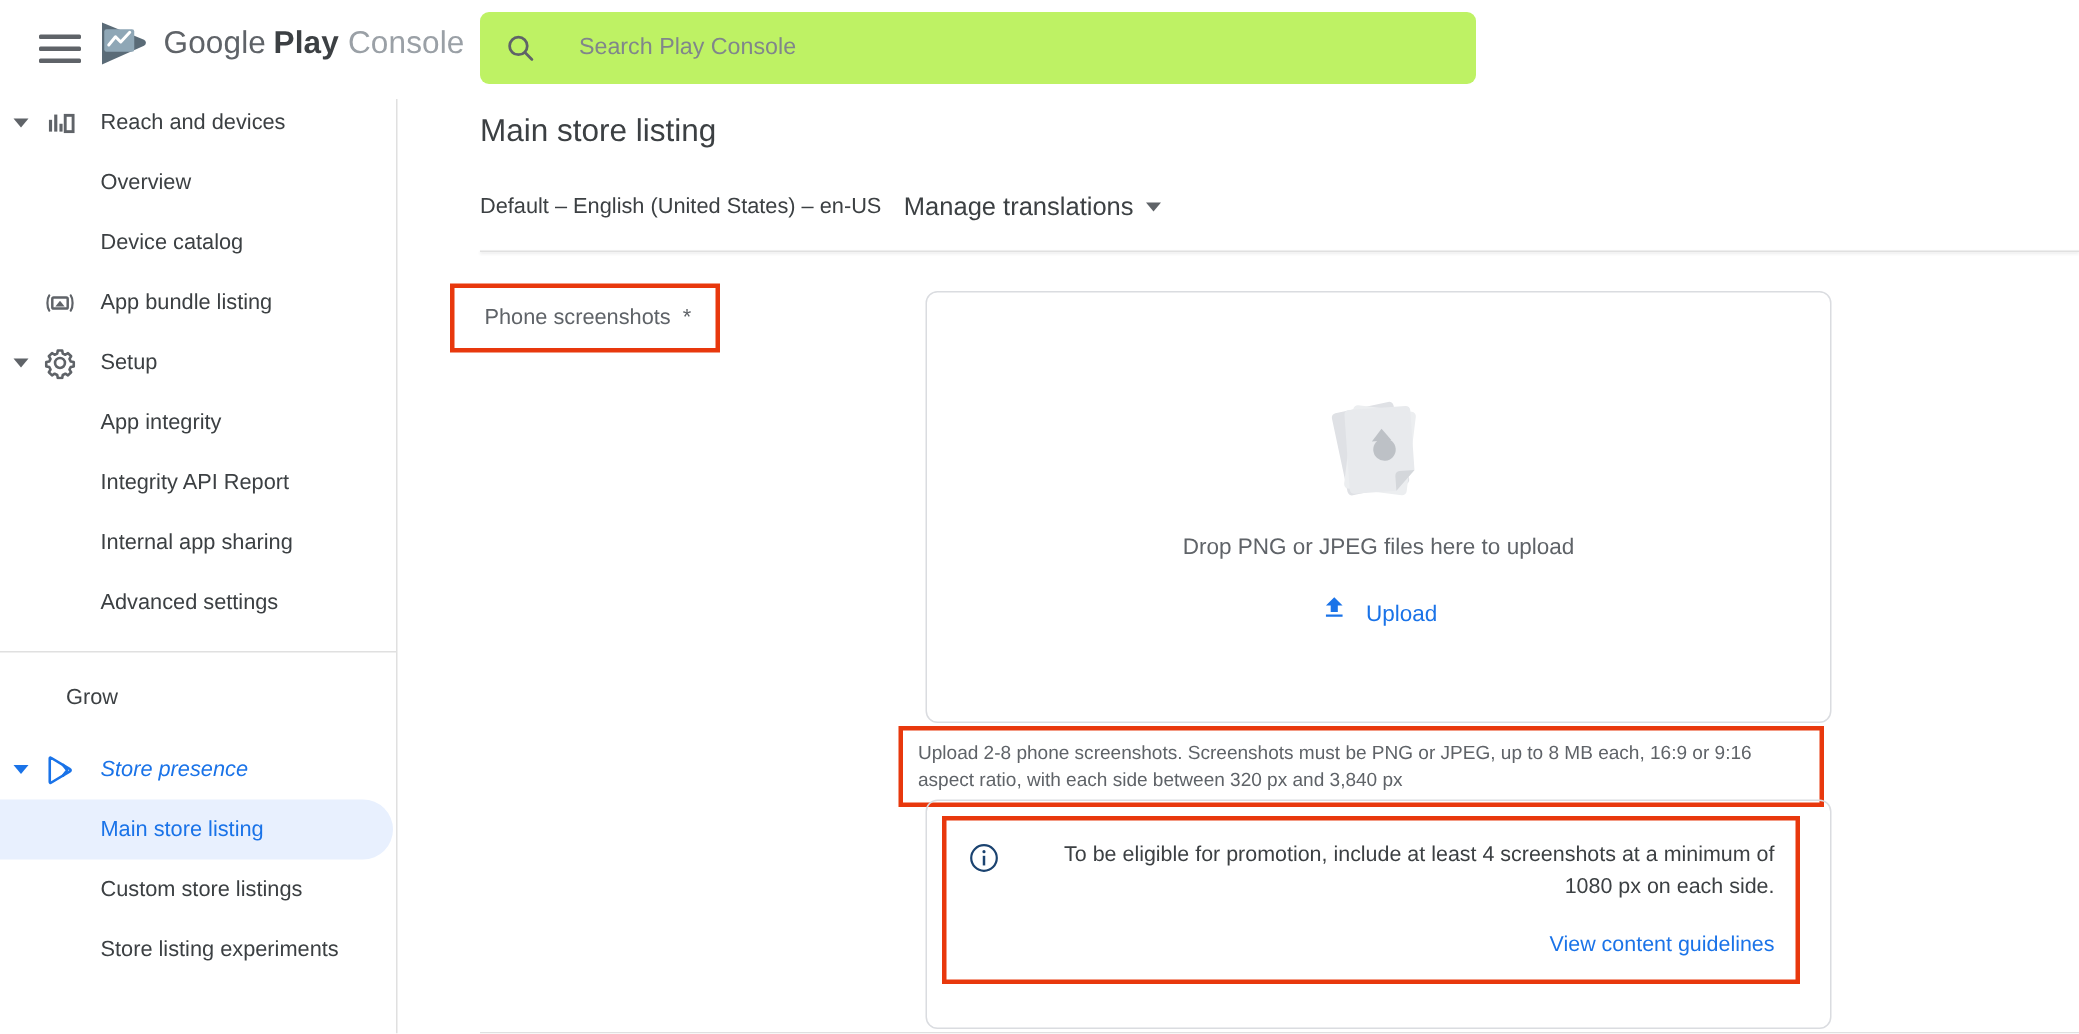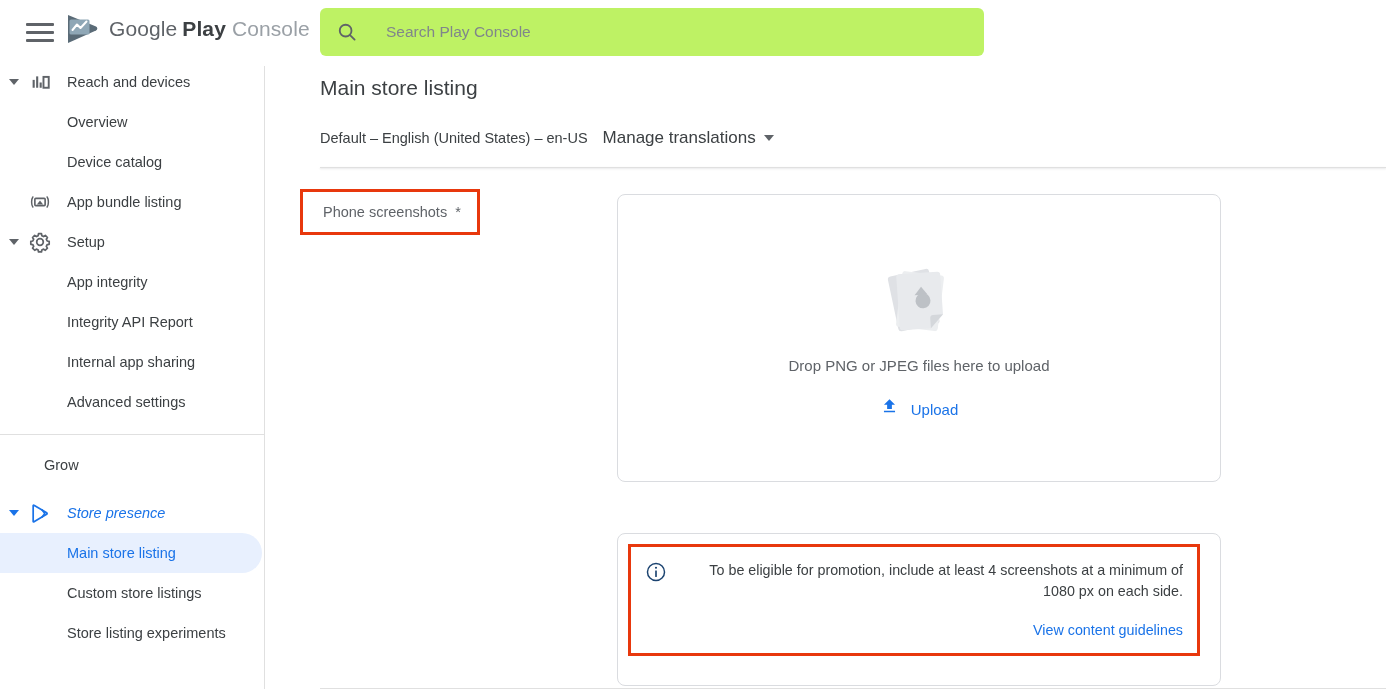--- a/index.html
+++ b/index.html
@@ -278,20 +278,23 @@
       <div class="dz-upload">
         <span>
           <svg viewBox="0 0 24 24">
               <path fill="#1a73e8" d="M9 16.5h6V11h4L12 4 5 11h4v5.5zM5 18.5h14v2H5z"></path>
             </svg>
         </span>
         <span>Upload</span>
       </div>
     </div>
 
+    <div class="helper-box">
+      <div class="helper-text">Upload 2-8 phone screenshots. Screenshots must be PNG or JPEG, up to 8 MB each, 16:9 or 9:16 aspect ratio, with each side between 320 px and 3,840 px</div>
+    </div>
 
     <div class="info-card">
       <div class="info-inner">
         <span class="info-icon">
           <svg viewBox="0 0 24 24" width="22" height="22">
             <circle cx="12" cy="12" r="9.3" fill="none" stroke="#1b4370" stroke-width="1.6"></circle>
             <rect x="11.1" y="10.4" width="1.8" height="7" fill="#1b4370"></rect>
             <circle cx="12" cy="7.4" r="1.15" fill="#1b4370"></circle>
           </svg>
         </span>

